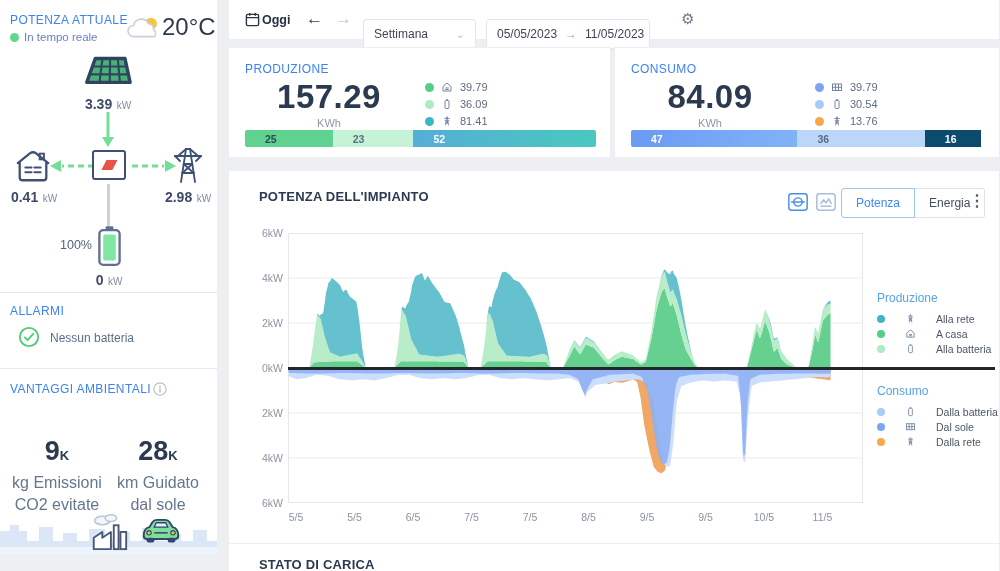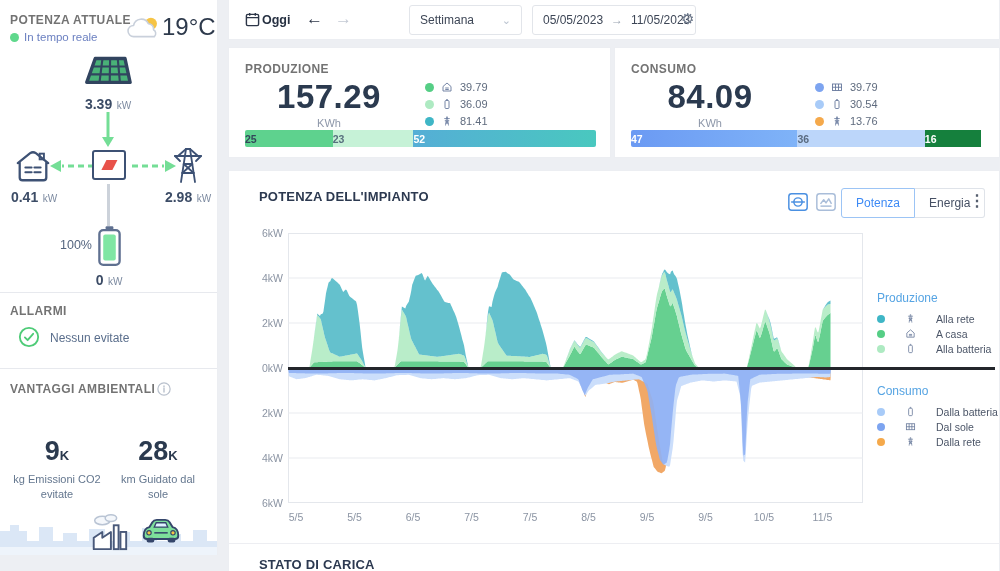--- a/index.html
+++ b/index.html
@@ -1,57 +1,57 @@
 <!DOCTYPE html>
 <html><head>
 <meta charset="utf-8">
 <style>
   * { margin:0; padding:0; box-sizing:border-box; }
   body { font-family:"Liberation Sans", sans-serif; background:#edeff3; }
   .app { position:relative; width:1000px; height:571px; overflow:hidden; background:#edeff3; }
   .card { position:absolute; background:#fff; border:1px solid #eceef2; }
-  .sec-title { font-size:12px; font-weight:bold; color:#737373; letter-spacing:.4px; }
+  .sec-title { font-size:12px; font-weight:normal; color:#3b82f6; letter-spacing:.4px; }
 
   
   .sidebar { left:0; top:0; width:218px; height:555px; border-left:none; border-top:none; }
   .side-sec { position:absolute; left:0; width:100%; }
   .divider { position:absolute; left:0; width:100%; height:1px; background:#e7e9ee; }
   .rt-row { position:absolute; display:flex; align-items:center; gap:5px; }
   .rt-dot { width:9px; height:9px; border-radius:50%; background:#5fd88c; }
   .rt-label { font-size:11.5px; color:#6a7fc0; }
   .temp { font-size:24px; color:#2e3a4c; font-weight:normal; }
   .kw-val { font-size:14px; color:#3c4c66; font-weight:bold; }
   .kw-unit { font-size:10px; color:#7c8aa0; font-weight:normal; }
   .flow-label { position:absolute; text-align:center; }
   .inverter-box { position:absolute; width:34px; height:30px; border:2px solid #3d5174; border-radius:3px; background:#fff; display:flex; align-items:center; justify-content:center; }
   .alarm-text { font-size:12px; color:#5a6e8c; }
   .stat-val { font-size:27px; font-weight:bold; color:#2b3a4f; }
   .stat-k { font-size:13px; font-weight:bold; color:#2b3a4f; }
-  .stat-label { font-size:11px; color:#64778f; line-height:1.35; }
+  .stat-label { font-size:16px; color:#64778f; line-height:1.35; }
 
   
   .topbar { left:228px; top:0; width:772px; height:40px; border-top:none; }
   .tb-item { position:absolute; display:flex; align-items:center; gap:2px; }
   .tb-text { font-size:12.5px; font-weight:bold; color:#273142; }
   .nav-arrow { font-size:17px; color:#2c3547; cursor:pointer; }
   .nav-arrow.disabled { color:#c3c9d4; }
-  .select-box, .date-box { position:absolute; height:30px; top:5px; border:1px solid #e2e5ea; border-radius:3px; background:#fff; display:flex; align-items:center; padding:0 10px; gap:8px;margin-left:46px; }
+  .select-box, .date-box { position:absolute; height:30px; top:19px; border:1px solid #e2e5ea; border-radius:3px; background:#fff; display:flex; align-items:center; padding:0 10px; gap:8px; }
   .select-text, .date-text { font-size:12px; color:#3d4656; }
   .chev { font-size:11px; color:#b9c2cf; margin-left:auto; }
   .date-sep { font-size:12px; color:#9aa3b0; }
 
   
   .big-num { font-size:33px; font-weight:bold; color:#2b3a4f; text-align:center; letter-spacing:.5px; }
   .kwh { font-size:11px; color:#8d97a9; text-align:center; margin-top:1px; }
   .mini-legend-row { position:absolute; display:flex; align-items:center; gap:7px; height:12px; }
   .ml-dot { width:9px; height:9px; border-radius:50%; }
   .ml-icn { color:#66789c; display:flex; }
   .ml-val { font-size:11px; color:#5f6b7e; }
   .hbar { position:absolute; display:flex; height:17px; border-radius:2px; overflow:hidden; }
-  .hbar-seg { display:flex; align-items:center; font-size:10.5px; font-weight:bold; padding-left:0; }
+  .hbar-seg { display:flex; align-items:center; font-size:10.5px; font-weight:bold; padding-left:20px; }
 
   
   .chart-card { left:228px; top:170px; width:772px; height:430px; }
   .chart-title { position:absolute; left:30px; top:18px; font-size:13px; font-weight:bold; color:#2c3950; letter-spacing:.2px; }
   .chart-sub { position:absolute; left:30px; top:37px; font-size:11px; color:#8a99b5; display:flex; align-items:center; gap:4px; }
   .tool-icn { position:absolute; width:22px; height:22px; cursor:pointer; }
   .btn-group { position:absolute; left:612px; top:17px; display:flex; }
   .tbtn { height:30px; padding:0 14px; font-size:12px; background:#fff; display:flex; align-items:center; cursor:pointer; }
   .tbtn.active { color:#3d8af5; border:1px solid #9cc4f5; border-radius:3px 0 0 3px; position:relative; z-index:2; }
   .tbtn.idle { color:#465064; border:1px solid #dfe3e9; border-left:none; border-radius:0 3px 3px 0; }
@@ -84,21 +84,21 @@
       <div class="rt-row" style="left:10px;top:31px;">
         <span class="rt-dot"></span>
         <span class="rt-label">In tempo reale</span>
       </div>
       <span style="position:absolute;left:125px;top:14px;">
         <svg width="38" height="28" viewBox="0 0 44 32">
           <circle cx="30" cy="11" r="7" fill="#f6c445"></circle>
           <path d="M10 26 a6.5 6.5 0 0 1 0-13 a9 9 0 0 1 17-2 a6 6 0 0 1 6 7 a5 5 0 0 1 1 8 Z" fill="#ffffff" stroke="#c9d0db" stroke-width="1.8" stroke-linejoin="round"></path>
         </svg>
       </span>
-      <div class="temp" style="position:absolute;left:162px;top:13px;">19°C</div>
+      <div class="temp" style="position:absolute;left:162px;top:13px;">20°C</div>
 
       <span style="position:absolute;left:84px;top:56px;">
         <svg width="48" height="34" viewBox="0 0 56 40">
           <polygon points="13,3 48,3 54,31 3,31" fill="#49b177" stroke="#31445f" stroke-width="4" stroke-linejoin="round"></polygon>
           <path d="M21.5 3 L18 31 M30.5 3 L30 31 M39.5 3 L42 31 M10.5 12.3 H50 M7.8 21.6 H52.3" stroke="#31445f" stroke-width="2.5" fill="none"></path>
         </svg>
       </span>
       <div class="flow-label" style="left:78px;top:95px;width:60px;">
         <span class="kw-val">3.39</span>
         <span class="kw-unit">kW</span>
@@ -172,21 +172,21 @@
     <div class="divider" style="top:292px;"></div>
 
     <div class="side-sec" style="top:292px;height:76px;">
       <div class="sec-title" style="position:absolute;left:10px;top:12px;">ALLARMI</div>
       <span style="position:absolute;left:18px;top:34px;">
         <svg width="22" height="22" viewBox="0 0 24 24">
           <circle cx="12" cy="12" r="10" fill="none" stroke="#4ecb77" stroke-width="2"></circle>
           <path d="M7.5 12.5 l3 3 l6-7" fill="none" stroke="#4ecb77" stroke-width="2" stroke-linecap="round" stroke-linejoin="round"></path>
         </svg>
       </span>
-      <div class="alarm-text" style="position:absolute;left:50px;top:39px;">Nessun evitate</div>
+      <div class="alarm-text" style="position:absolute;left:50px;top:39px;">Nessun batteria</div>
     </div>
 
     <div class="divider" style="top:368px;"></div>
 
     <div class="side-sec" style="top:368px;height:187px;overflow:hidden;">
       <div style="position:absolute;left:10px;top:14px;display:flex;gap:2px;">
         <span class="sec-title">VANTAGGI AMBIENTALI</span>
         <span class="info-icn">
           <svg width="14" height="14" viewBox="0 0 16 16">
               <circle cx="8" cy="8" r="7" fill="none" stroke="#b9c1cd" stroke-width="1.4"></circle>
@@ -334,21 +334,21 @@
             <path d="M9 21 L11.4 3.5 H12.6 L15 21"></path>
             <path d="M6.5 7 H17.5 M7.5 11.5 H16.5"></path>
             <path d="M9.8 11.5 L14.2 16.5 M14.2 11.5 L9.8 16.5 M9.2 16.5 H14.8"></path>
           </svg>
         </span>
       <span class="ml-val">13.76</span>
     </div>
     <div class="hbar" style="left:16px;top:82px;width:354px;">
       <div class="hbar-seg" style="background: linear-gradient(90deg, rgb(107, 154, 243), rgb(127, 179, 248)); color: rgb(255, 255, 255); width: 47%;">47</div>
       <div class="hbar-seg" style="background-color: rgb(188, 214, 250); color: rgb(90, 107, 128); width: 36%;">36</div>
-      <div class="hbar-seg" style="background-color: #15803d; color: rgb(255, 255, 255); width: 16%;">16</div>
+      <div class="hbar-seg" style="background-color: #0c4a6e; color: rgb(255, 255, 255); width: 16%;">16</div>
     </div>
   </div>
 
   <div class="card chart-card">
     <div class="chart-title">POTENZA DELL'IMPIANTO</div>
 
     <span class="tool-icn" style="left:558px;top:20px;">
       <svg width="22" height="22" viewBox="0 0 24 24">
           <rect x="2" y="3" width="20" height="18" rx="3" fill="none" stroke="#4a90e2" stroke-width="1.6"></rect>
           <circle cx="12" cy="12" r="4.5" fill="none" stroke="#4a90e2" stroke-width="1.6"></circle>

